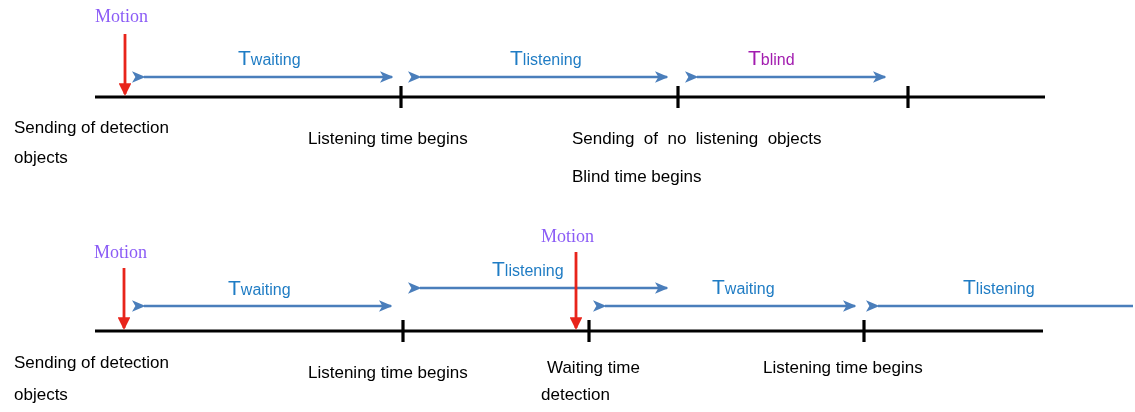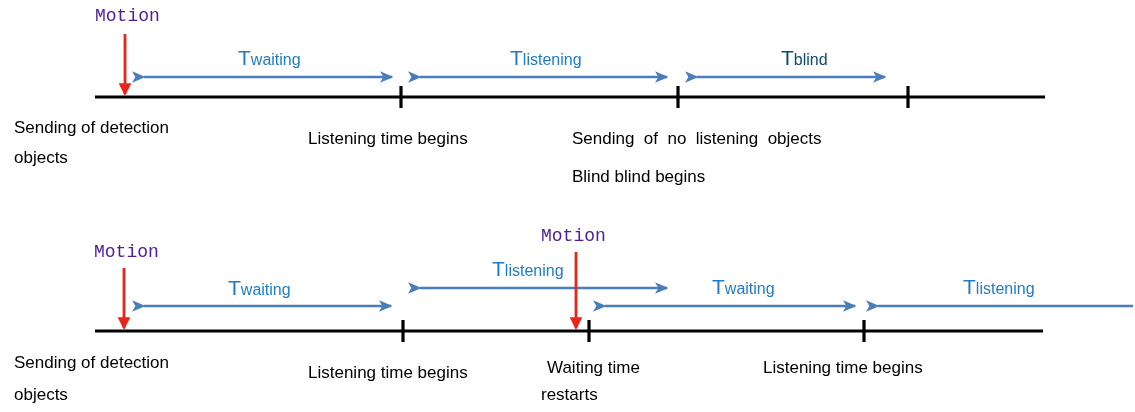--- a/index.html
+++ b/index.html
@@ -28,23 +28,23 @@
   .caption {
     position: absolute;
     font-family: "Liberation Sans", sans-serif;
     font-size: 17px;
     line-height: 25px;
     color: #000000;
     white-space: pre;
   }
   .motion-label {
     position: absolute;
-    font-family: Liberation Mono, monospace;
+    font-family: Liberation Serif, serif;
     font-size: 18px;
-    color: #4c1d95;
+    color: #8b5cf6;
     white-space: nowrap;
   }
   .t-label {
     position: absolute;
     font-family: "Liberation Sans", sans-serif;
     color: #1f7cc4;
     white-space: nowrap;
     line-height: 1;
   }
   .t-label .t-main {
@@ -87,33 +87,33 @@
         <line x1="420" y1="288" x2="667" y2="288" stroke="#4A7EBB" stroke-width="2.6" marker-start="url(#blue-arrow-left)" marker-end="url(#blue-arrow-right)"></line>
         <line x1="605" y1="306" x2="855" y2="306" stroke="#4A7EBB" stroke-width="2.6" marker-start="url(#blue-arrow-left)" marker-end="url(#blue-arrow-right)"></line>
         <line x1="878" y1="306" x2="1133" y2="306" stroke="#4A7EBB" stroke-width="2.6" marker-start="url(#blue-arrow-left)" marker-end=""></line>
         <line x1="124" y1="268" x2="124" y2="328" stroke="#E8241B" stroke-width="2.8" marker-end="url(#red-arrow-down)"></line>
         <line x1="576" y1="252" x2="576" y2="328" stroke="#E8241B" stroke-width="2.8" marker-end="url(#red-arrow-down)"></line>
       </g>
   </svg>
   <div id="text-layer">
       <div class="t-label" style="left: 238px; top: 47px; color: rgb(31, 124, 196);"><span class="t-main">T</span><span class="t-sub">waiting</span></div>
       <div class="t-label" style="left: 510px; top: 47px; color: rgb(31, 124, 196);"><span class="t-main">T</span><span class="t-sub">listening</span></div>
-      <div class="t-label" style="left: 781px; top: 47px; color: #0c4a6e;"><span class="t-main">T</span><span class="t-sub">blind</span></div>
+      <div class="t-label" style="left: 748px; top: 47px; color: #a21caf;"><span class="t-main">T</span><span class="t-sub">blind</span></div>
       <div class="motion-label" style="left: 95px; top: 6px;">Motion</div>
       <div class="caption" style="left: 14px; top: 115px;">Sending of detection</div>
       <div class="caption" style="left: 14px; top: 145px;">objects</div>
       <div class="caption" style="left: 308px; top: 126px;">Listening time begins</div>
       <div class="caption" style="left: 572px; top: 126px;">Sending  of  no  listening  objects</div>
-      <div class="caption" style="left: 572px; top: 164px;">Blind blind begins</div>
+      <div class="caption" style="left: 572px; top: 164px;">Blind time begins</div>
       <div class="t-label" style="left: 228px; top: 277px; color: rgb(31, 124, 196);"><span class="t-main">T</span><span class="t-sub">waiting</span></div>
       <div class="t-label" style="left: 492px; top: 258px; color: rgb(31, 124, 196);"><span class="t-main">T</span><span class="t-sub">listening</span></div>
       <div class="t-label" style="left: 712px; top: 276px; color: rgb(31, 124, 196);"><span class="t-main">T</span><span class="t-sub">waiting</span></div>
       <div class="t-label" style="left: 963px; top: 276px; color: rgb(31, 124, 196);"><span class="t-main">T</span><span class="t-sub">listening</span></div>
       <div class="motion-label" style="left: 94px; top: 242px;">Motion</div>
       <div class="motion-label" style="left: 541px; top: 226px;">Motion</div>
       <div class="caption" style="left: 14px; top: 350px;">Sending of detection</div>
       <div class="caption" style="left: 14px; top: 382px;">objects</div>
       <div class="caption" style="left: 308px; top: 360px;">Listening time begins</div>
       <div class="caption" style="left: 541px; top: 355px; margin-left: 6px;">Waiting time</div>
-      <div class="caption" style="left: 541px; top: 382px;">restarts</div>
+      <div class="caption" style="left: 541px; top: 382px;">detection</div>
       <div class="caption" style="left: 763px; top: 355px;">Listening time begins</div>
     </div>
 </div>
 
 </body></html>

